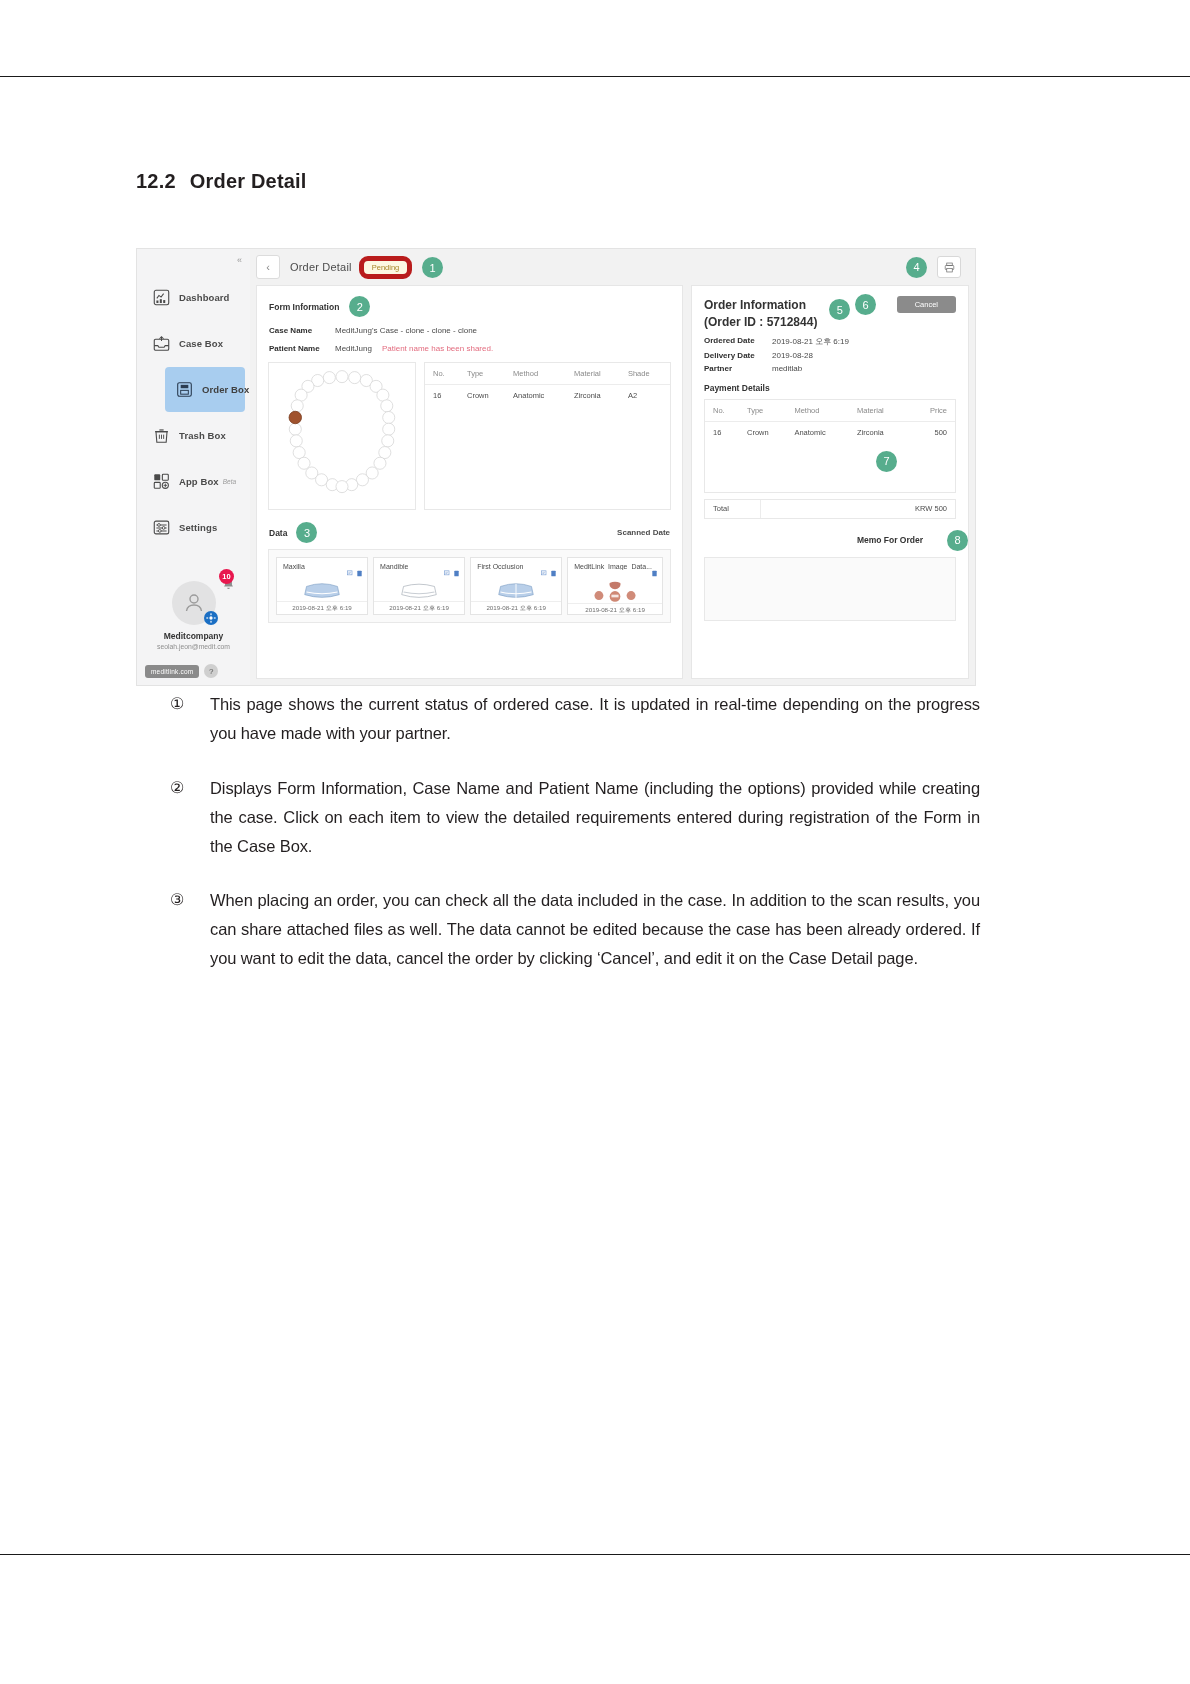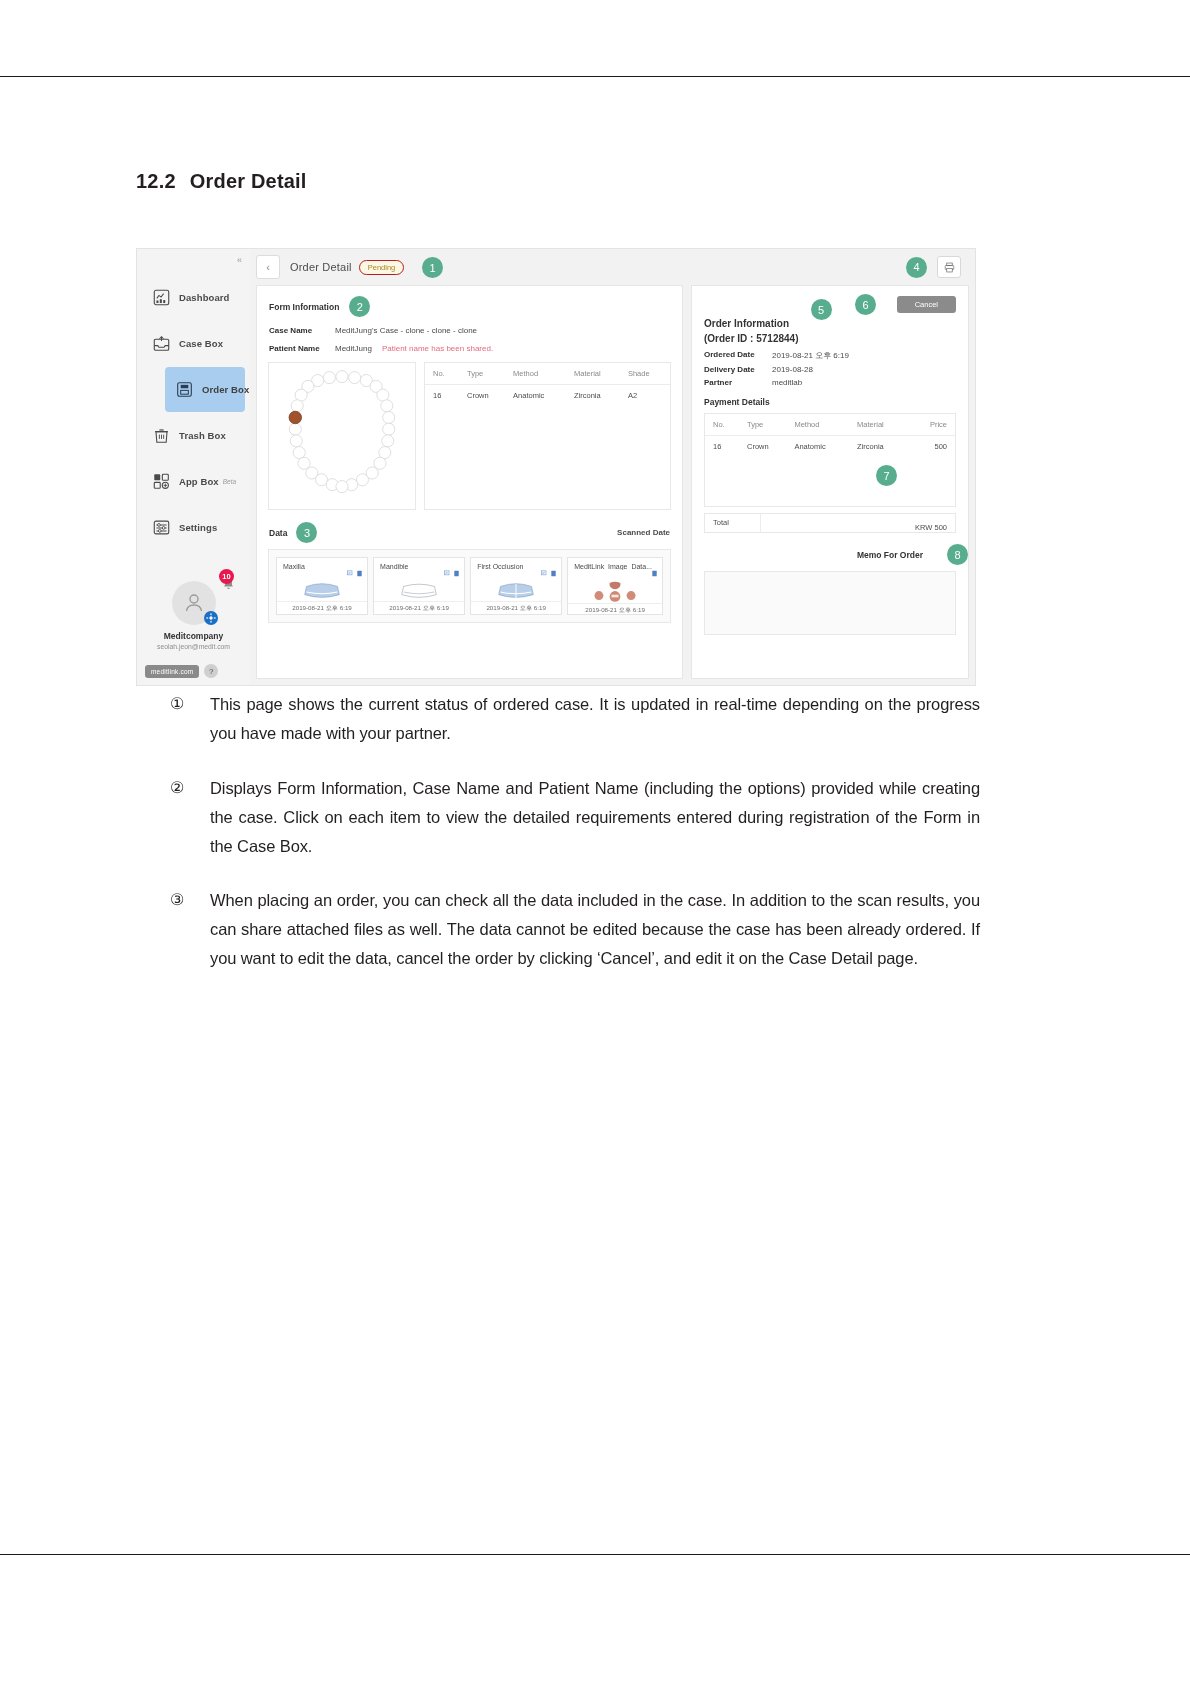--- a/index.html
+++ b/index.html
@@ -37,21 +37,21 @@
   .pmail{font-size:6.8px;color:#8e8e8e;margin-top:2px;}
   .footbar{position:absolute;left:8px;bottom:7px;display:flex;align-items:center;gap:5px;}
   .pill{background:#8a8a8a;color:#fff;font-size:6.5px;border-radius:3px;padding:3px 6px;letter-spacing:.2px;}
   .circ-btn{width:14px;height:14px;border-radius:50%;background:#cfcfcf;color:#555;font-size:8px;display:flex;align-items:center;justify-content:center;}
 
   
   .main{flex:1;position:relative;background:#f2f2f2;}
   .topbar{height:36px;display:flex;align-items:center;padding:0 14px 0 6px;}
   .backbtn{width:22px;height:22px;border:1px solid #dcdcdc;background:#fff;border-radius:3px;display:flex;align-items:center;justify-content:center;color:#888;font-size:11px;}
   .title{font-size:11px;color:#4c4c4c;margin-left:10px;letter-spacing:.2px;}
-  .status-chip{margin-left:7px;border:1px solid #b91c1c;background:#fdf8e3;color:#a8872a;font-size:7.5px;border-radius:9px;padding:2px 8px;}
+  .status-chip{margin-left:7px;border:5px solid #b91c1c;background:#fdf8e3;color:#a8872a;font-size:7.5px;border-radius:9px;padding:2px 8px;}
   .topright{margin-left:auto;display:flex;align-items:center;gap:10px;}
   .printbtn{width:22px;height:20px;border:1px solid #d8d8d8;background:#fff;border-radius:3px;display:flex;align-items:center;justify-content:center;}
 
   .panels{position:absolute;left:6px;right:6px;top:36px;bottom:6px;display:flex;gap:8px;}
   .pane{background:#fff;border:1px solid #e6e6e6;position:relative;}
   .pane-left{flex:0 0 425px;}
   .pane-right{flex:1;}
 
   .sec-title{font-size:8.5px;font-weight:700;color:#333;}
   .form-info{padding:10px 12px 0 12px;}
@@ -73,28 +73,28 @@
   .cards{margin:6px 11px 0 11px;border:1px solid #e8e8e8;background:#fafafa;padding:7px;display:flex;gap:5px;height:74px;box-sizing:border-box;}
   .card{flex:1;background:#fff;border:1px solid #e4e4e4;position:relative;display:flex;flex-direction:column;}
   .card-top{display:flex;align-items:flex-start;padding:5px 5px 0 6px;}
   .card-name{font-size:7px;color:#4a4a4a;white-space:nowrap;overflow:hidden;text-overflow:ellipsis;}
   .card-ic{margin-left:auto;display:flex;gap:2px;align-items:center;}
   .thumb{flex:1;display:flex;align-items:center;justify-content:center;}
   .card-date{font-size:6.2px;color:#6d6d6d;text-align:center;padding:2px 0 4px 0;border-top:1px solid #eee;}
 
   
   .ord-head{padding:11px 12px 0 12px;position:relative;}
-  .ord-title{font-size:10px;font-weight:700;color:#333;line-height:1.45;margin-top:20px;}
+  .ord-title{font-size:12px;font-weight:700;color:#333;line-height:1.45;}
   .cancel-btn{position:absolute;right:12px;top:10px;background:#8b8b8b;color:#fff;font-size:7.5px;border-radius:3px;padding:4px 18px;border:none;}
   .ord-kv{display:flex;margin-top:4px;font-size:8px;}
   .ord-kv .k{width:68px;font-weight:700;color:#2f2f2f;}
   .ord-kv .v{color:#4a4a4a;}
   .pay-title{font-size:8.5px;font-weight:700;color:#333;margin-top:10px;}
   .pay-box{margin:6px 12px 0 12px;border:1px solid #e8e8e8;height:92px;position:relative;}
-  .total-row{margin:6px 12px 0 12px;border:1px solid #e8e8e8;display:flex;align-items:flex-end;height:18px;font-size:7.5px;color:#4d4d4d;}
+  .total-row{margin:6px 12px 0 12px;border:1px solid #e8e8e8;display:flex;align-items:center;height:18px;font-size:7.5px;color:#4d4d4d;}
   .total-row .tl{width:56px;padding-left:8px;border-right:1px solid #ececec;line-height:18px;height:18px;box-sizing:border-box;}
   .total-row .tv{margin-left:auto;padding-right:8px;}
   .memo-title{font-size:8.5px;font-weight:700;color:#333;margin:11px 12px 0 12px;}
   .memo-box{margin:6px 12px 0 12px;border:1px solid #e8e8e8;background:#fafafa;height:62px;}
 
   
   .bub{position:absolute;width:21px;height:21px;border-radius:50%;background:#57ad8d;color:#fff;font-size:11px;display:flex;align-items:center;justify-content:center;font-weight:400;z-index:20;}
 
   
   .notes{position:absolute;left:170px;top:690px;width:810px;}

